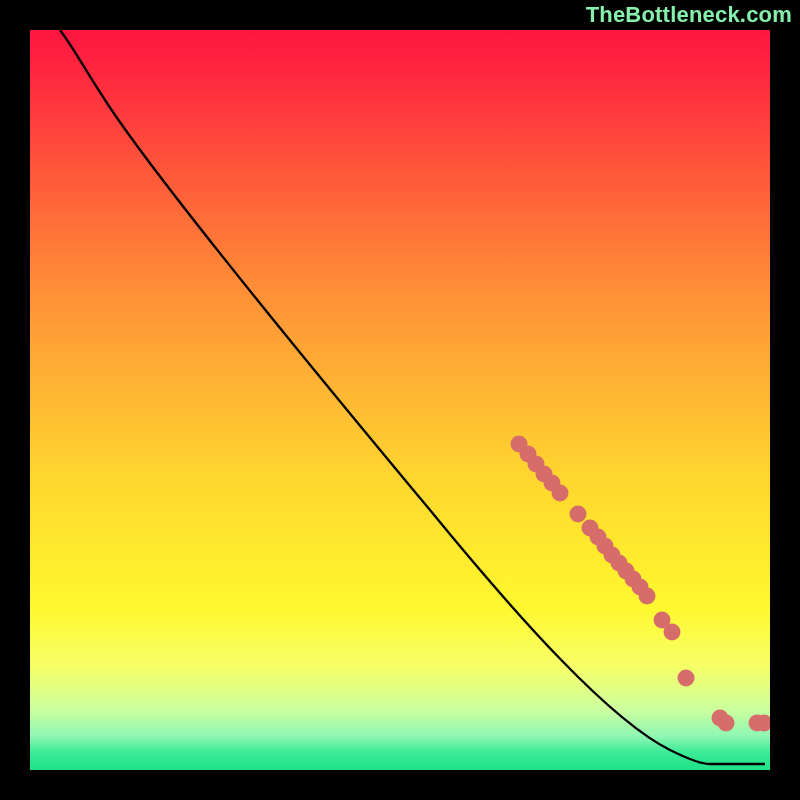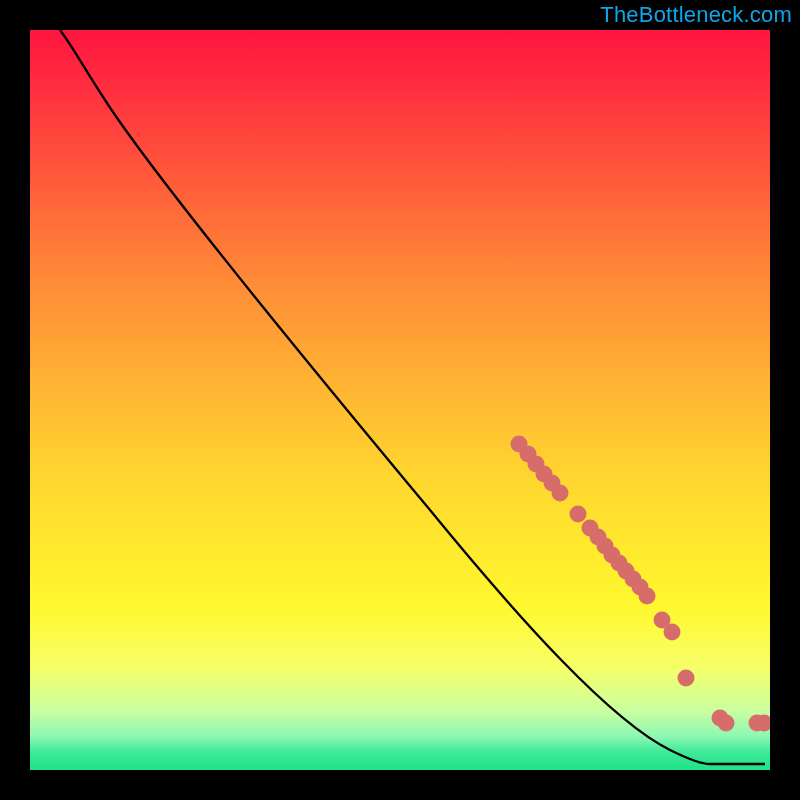--- a/index.html
+++ b/index.html
@@ -17,22 +17,22 @@
     left: 0;
     width: 800px;
     height: 800px;
     background: #000;
   }
   .watermark {
     position: absolute;
     top: 2px;
     right: 8px;
     font-size: 22px;
-    color: #0ea5e9;
-    font-weight: 400;
+    color: #86efac;
+    font-weight: 700;
     letter-spacing: 0.2px;
   }
   .plot {
     position: absolute;
     left: 30px;
     top: 30px;
     width: 740px;
     height: 740px;
     overflow: hidden;
   }

